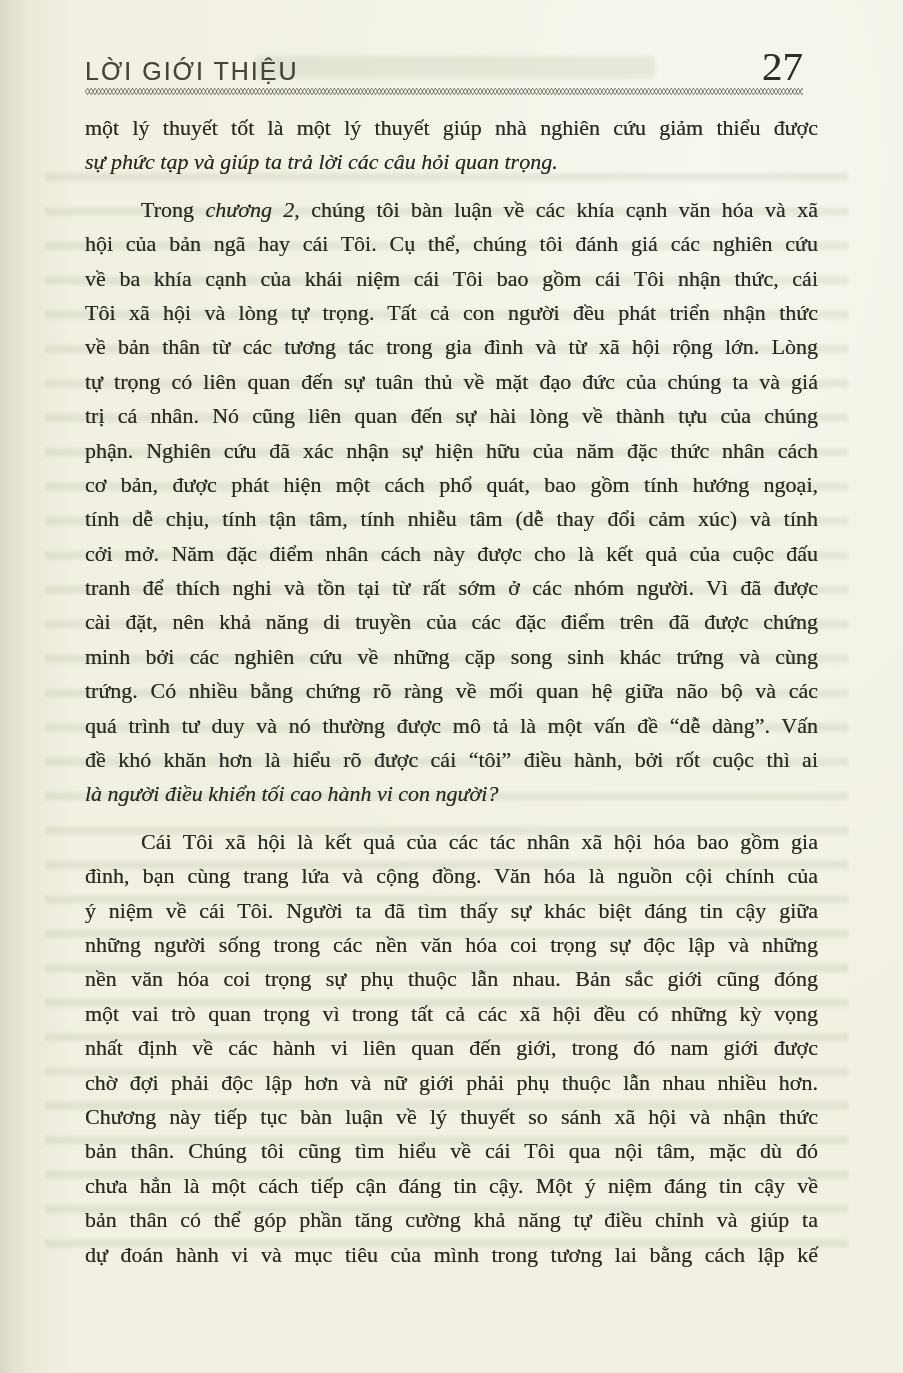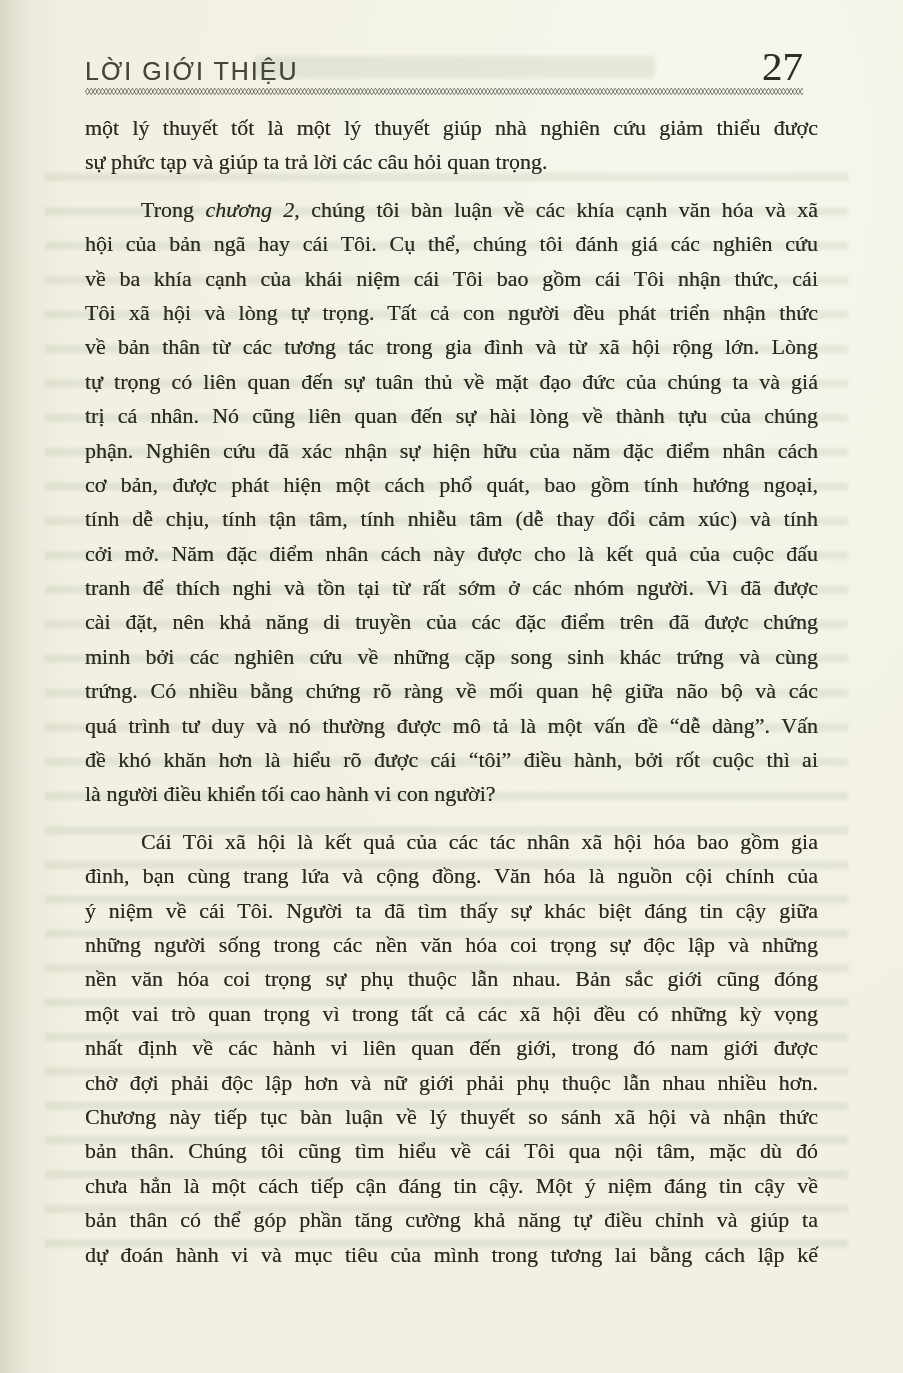--- a/index.html
+++ b/index.html
@@ -63,21 +63,21 @@
     text-shadow: 0 0 0.6px rgba(43,42,34,0.65);
   }
   .para + .para { margin-top: 13px; }
   .line {
     height: 34.4px;
     line-height: 34.4px;
     text-align: justify;
     text-align-last: justify;
     white-space: normal;
   }
-  .line.flush { text-align-last: left; }
+  .line.flush { text-align-last: left; font-style: italic; }
   .ind { display: inline-block; width: 56px; }
   .line i { font-style: italic; }
 
   
   .ghost-lines {
     position: absolute;
     left: 45px;
     right: 55px;
     top: 150px;
     height: 1115px;
@@ -119,21 +119,21 @@
         <div class="line flush">sự phức tạp và giúp ta trả lời các câu hỏi quan trọng.</div>
       </div>
       <div class="para">
         <div class="line"><span class="ind"></span>Trong <i>chương 2</i>, chúng tôi bàn luận về các khía cạnh văn hóa và xã</div>
         <div class="line">hội của bản ngã hay cái Tôi. Cụ thể, chúng tôi đánh giá các nghiên cứu</div>
         <div class="line">về ba khía cạnh của khái niệm cái Tôi bao gồm cái Tôi nhận thức, cái</div>
         <div class="line">Tôi xã hội và lòng tự trọng. Tất cả con người đều phát triển nhận thức</div>
         <div class="line">về bản thân từ các tương tác trong gia đình và từ xã hội rộng lớn. Lòng</div>
         <div class="line">tự trọng có liên quan đến sự tuân thủ về mặt đạo đức của chúng ta và giá</div>
         <div class="line">trị cá nhân. Nó cũng liên quan đến sự hài lòng về thành tựu của chúng</div>
-        <div class="line">phận. Nghiên cứu đã xác nhận sự hiện hữu của năm đặc điểm nhân cách</div>
+        <div class="line">phận. Nghiên cứu đã xác nhận sự hiện hữu của năm đặc thức nhân cách</div>
         <div class="line">cơ bản, được phát hiện một cách phổ quát, bao gồm tính hướng ngoại,</div>
         <div class="line">tính dễ chịu, tính tận tâm, tính nhiễu tâm (dễ thay đổi cảm xúc) và tính</div>
         <div class="line">cởi mở. Năm đặc điểm nhân cách này được cho là kết quả của cuộc đấu</div>
         <div class="line">tranh để thích nghi và tồn tại từ rất sớm ở các nhóm người. Vì đã được</div>
         <div class="line">cài đặt, nên khả năng di truyền của các đặc điểm trên đã được chứng</div>
         <div class="line">minh bởi các nghiên cứu về những cặp song sinh khác trứng và cùng</div>
         <div class="line">trứng. Có nhiều bằng chứng rõ ràng về mối quan hệ giữa não bộ và các</div>
         <div class="line">quá trình tư duy và nó thường được mô tả là một vấn đề “dễ dàng”. Vấn</div>
         <div class="line">đề khó khăn hơn là hiểu rõ được cái “tôi” điều hành, bởi rốt cuộc thì ai</div>
         <div class="line flush">là người điều khiển tối cao hành vi con người?</div>

